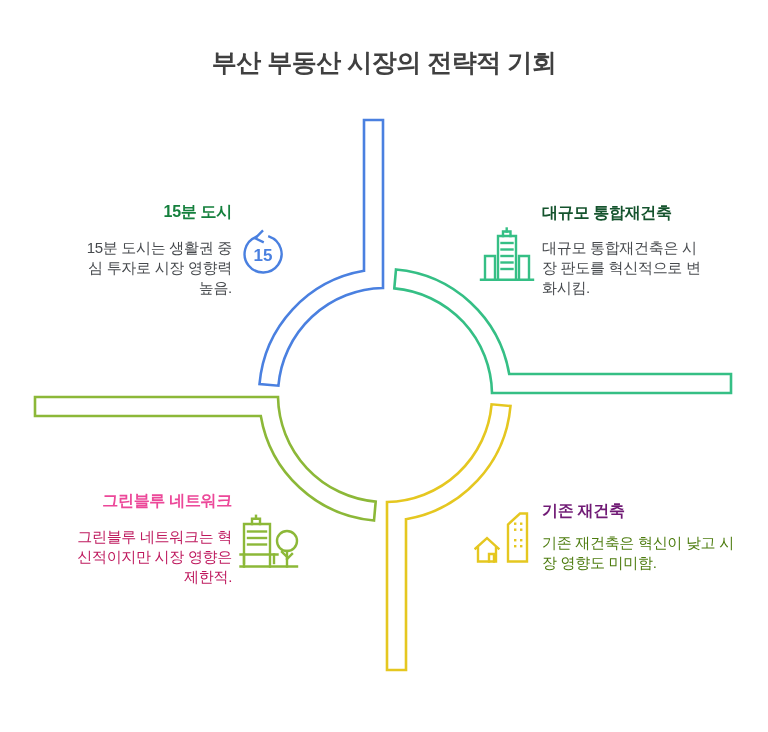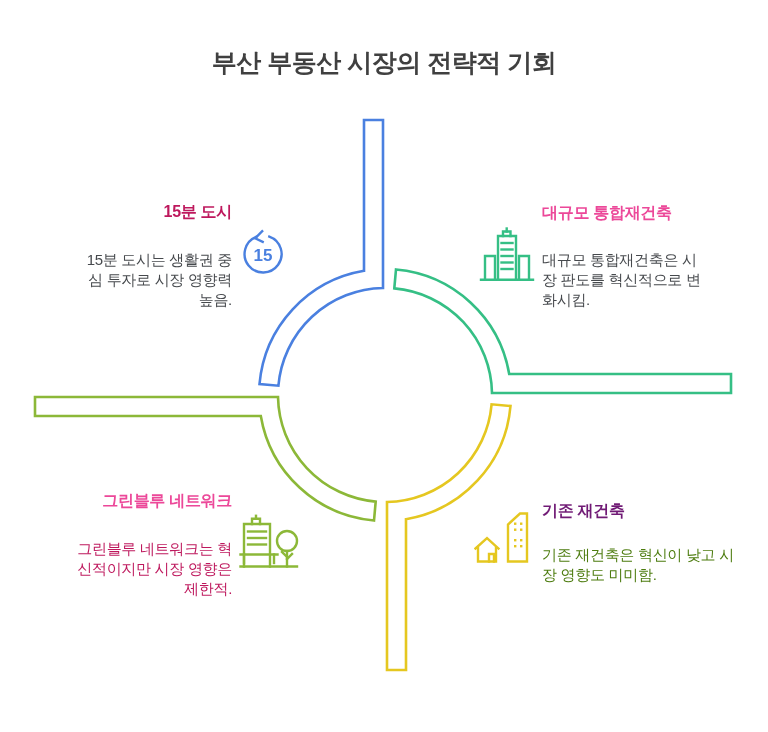--- a/index.html
+++ b/index.html
@@ -14,56 +14,56 @@
     letter-spacing:-0.5px;
   }
   .pinwheel{position:absolute;left:0;top:0;}
   .pinwheel path{fill:none;stroke-width:2.6px;stroke-linejoin:miter;}
   .q-label{
     position:absolute;font-size:16px;font-weight:bold;line-height:20px;
     letter-spacing:-0.3px;
   }
   .q-desc{
     position:absolute;font-size:15px;line-height:20px;
-    white-space:pre-line;letter-spacing:-0.3px;margin-top:12px;
+    white-space:pre-line;letter-spacing:-0.3px;
   }
   .align-right{text-align:right;}
   .align-left{text-align:left;}
   .q-icon{position:absolute;}
   .q-icon svg{display:block;}
   .icon-stroke{fill:none;stroke-width:2.4px;stroke-linecap:square;stroke-linejoin:miter;}
   .icon-num{font-size:17px;font-weight:bold;font-family:"Liberation Sans","DejaVu Sans",sans-serif;}
 </style>
 </head>
 <body>
 
 <div class="page-title" style="color: #404040;">부산 부동산 시장의 전략적 기회</div>
 
 <svg class="pinwheel" width="768" height="732" viewBox="0 0 768 732" aria-hidden="true">
   <path d="M364,120 L364,270.8 A126,126 0 0 0 259.5,384 L278.4,385.7 A107,107 0 0 1 383,288 L383,120 Z" style="stroke: rgb(74, 128, 224);"></path>
   <path d="M731,374 L509.2,374 A126,126 0 0 0 396,269.5 L394.3,288.4 A107,107 0 0 1 492,393 L731,393 Z" style="stroke: rgb(53, 191, 133);"></path>
   <path d="M35,416 L260.8,416 A126,126 0 0 0 374,520.5 L375.7,501.6 A107,107 0 0 1 278,397 L35,397 Z" style="stroke: rgb(140, 184, 56);"></path>
   <path d="M406,670 L406,519.2 A126,126 0 0 0 510.5,406 L491.6,404.3 A107,107 0 0 1 387,502 L387,670 Z" style="stroke: rgb(229, 199, 32);"></path>
 </svg>
 
-<div class="q-label align-right" style="left: 32px; top: 202px; width: 200px; color: #be185d;">15분 도시</div>
+<div class="q-label align-right" style="left: 32px; top: 202px; width: 200px; color: #15803d;">15분 도시</div>
 <div class="q-desc align-right" style="left: 57px; top: 238px; width: 175px; color: rgb(70, 73, 77);">15분 도시는 생활권 중
 심 투자로 시장 영향력
 높음.</div>
 <div class="q-icon" style="left:239px;top:229px;">
   <svg width="48" height="48" viewBox="0 0 48 48">
     <g class="icon-stroke" style="stroke: rgb(74, 128, 224);">
       <path d="M30.3,7.6 A18.5,18.5 0 1 1 17.1,7.9"></path>
       <path d="M23.2,2.2 L16.1,9.3 L23.7,12.9" fill="none"></path>
     </g>
     <text class="icon-num" x="24" y="32" text-anchor="middle" style="fill: rgb(74, 128, 224);">15</text>
   </svg>
 </div>
 
-<div class="q-label align-left" style="left: 542px; top: 203px; width: 220px; color: #ec4899;">대규모 통합재건축</div>
+<div class="q-label align-left" style="left: 542px; top: 203px; width: 220px; color: #14532d;">대규모 통합재건축</div>
 <div class="q-desc align-left" style="left: 542px; top: 238px; width: 190px; color: rgb(70, 73, 77);">대규모 통합재건축은 시
 장 판도를 혁신적으로 변
 화시킴.</div>
 <div class="q-icon" style="left:479px;top:227px;">
   <svg width="56" height="56" viewBox="0 0 56 56">
     <g class="icon-stroke" style="stroke: rgb(53, 191, 133);">
       <path d="M2,52.8 H54"></path>
       <path d="M6,52.8 V29 H16 V52.8"></path>
       <path d="M40,52.8 V29 H50 V52.8"></path>
       <path d="M19,52.8 V9 H37 V52.8"></path>

